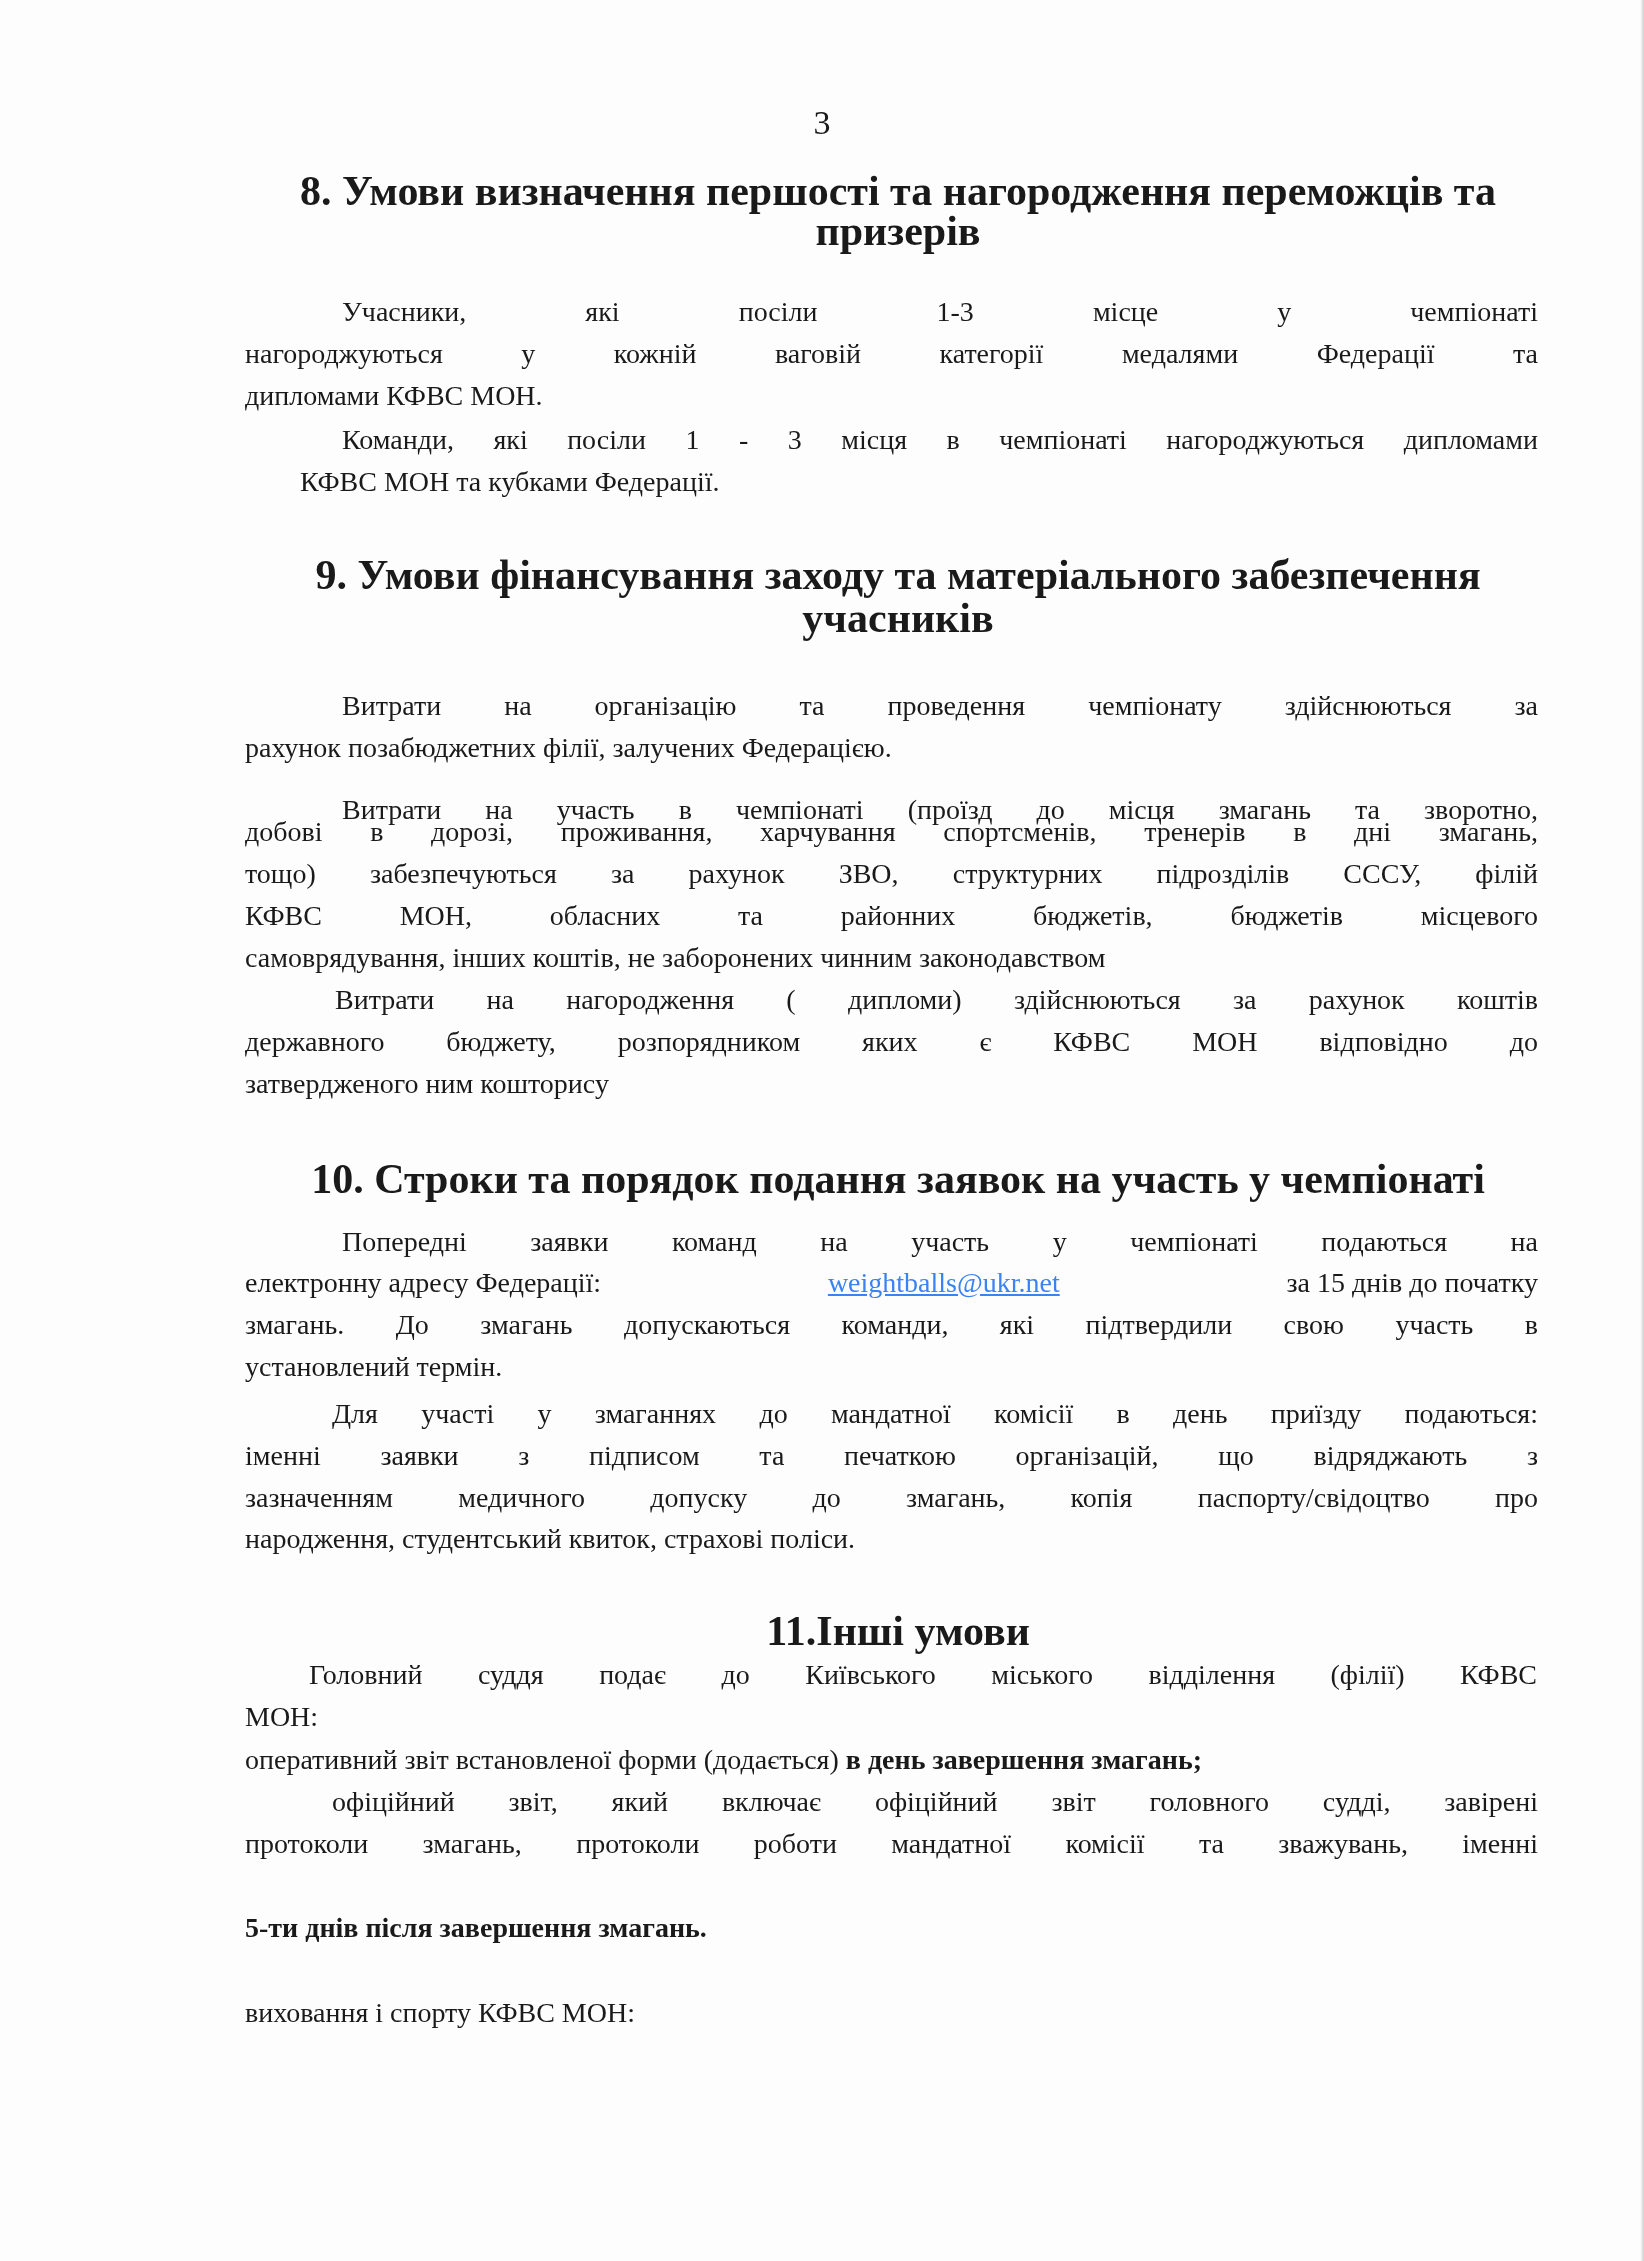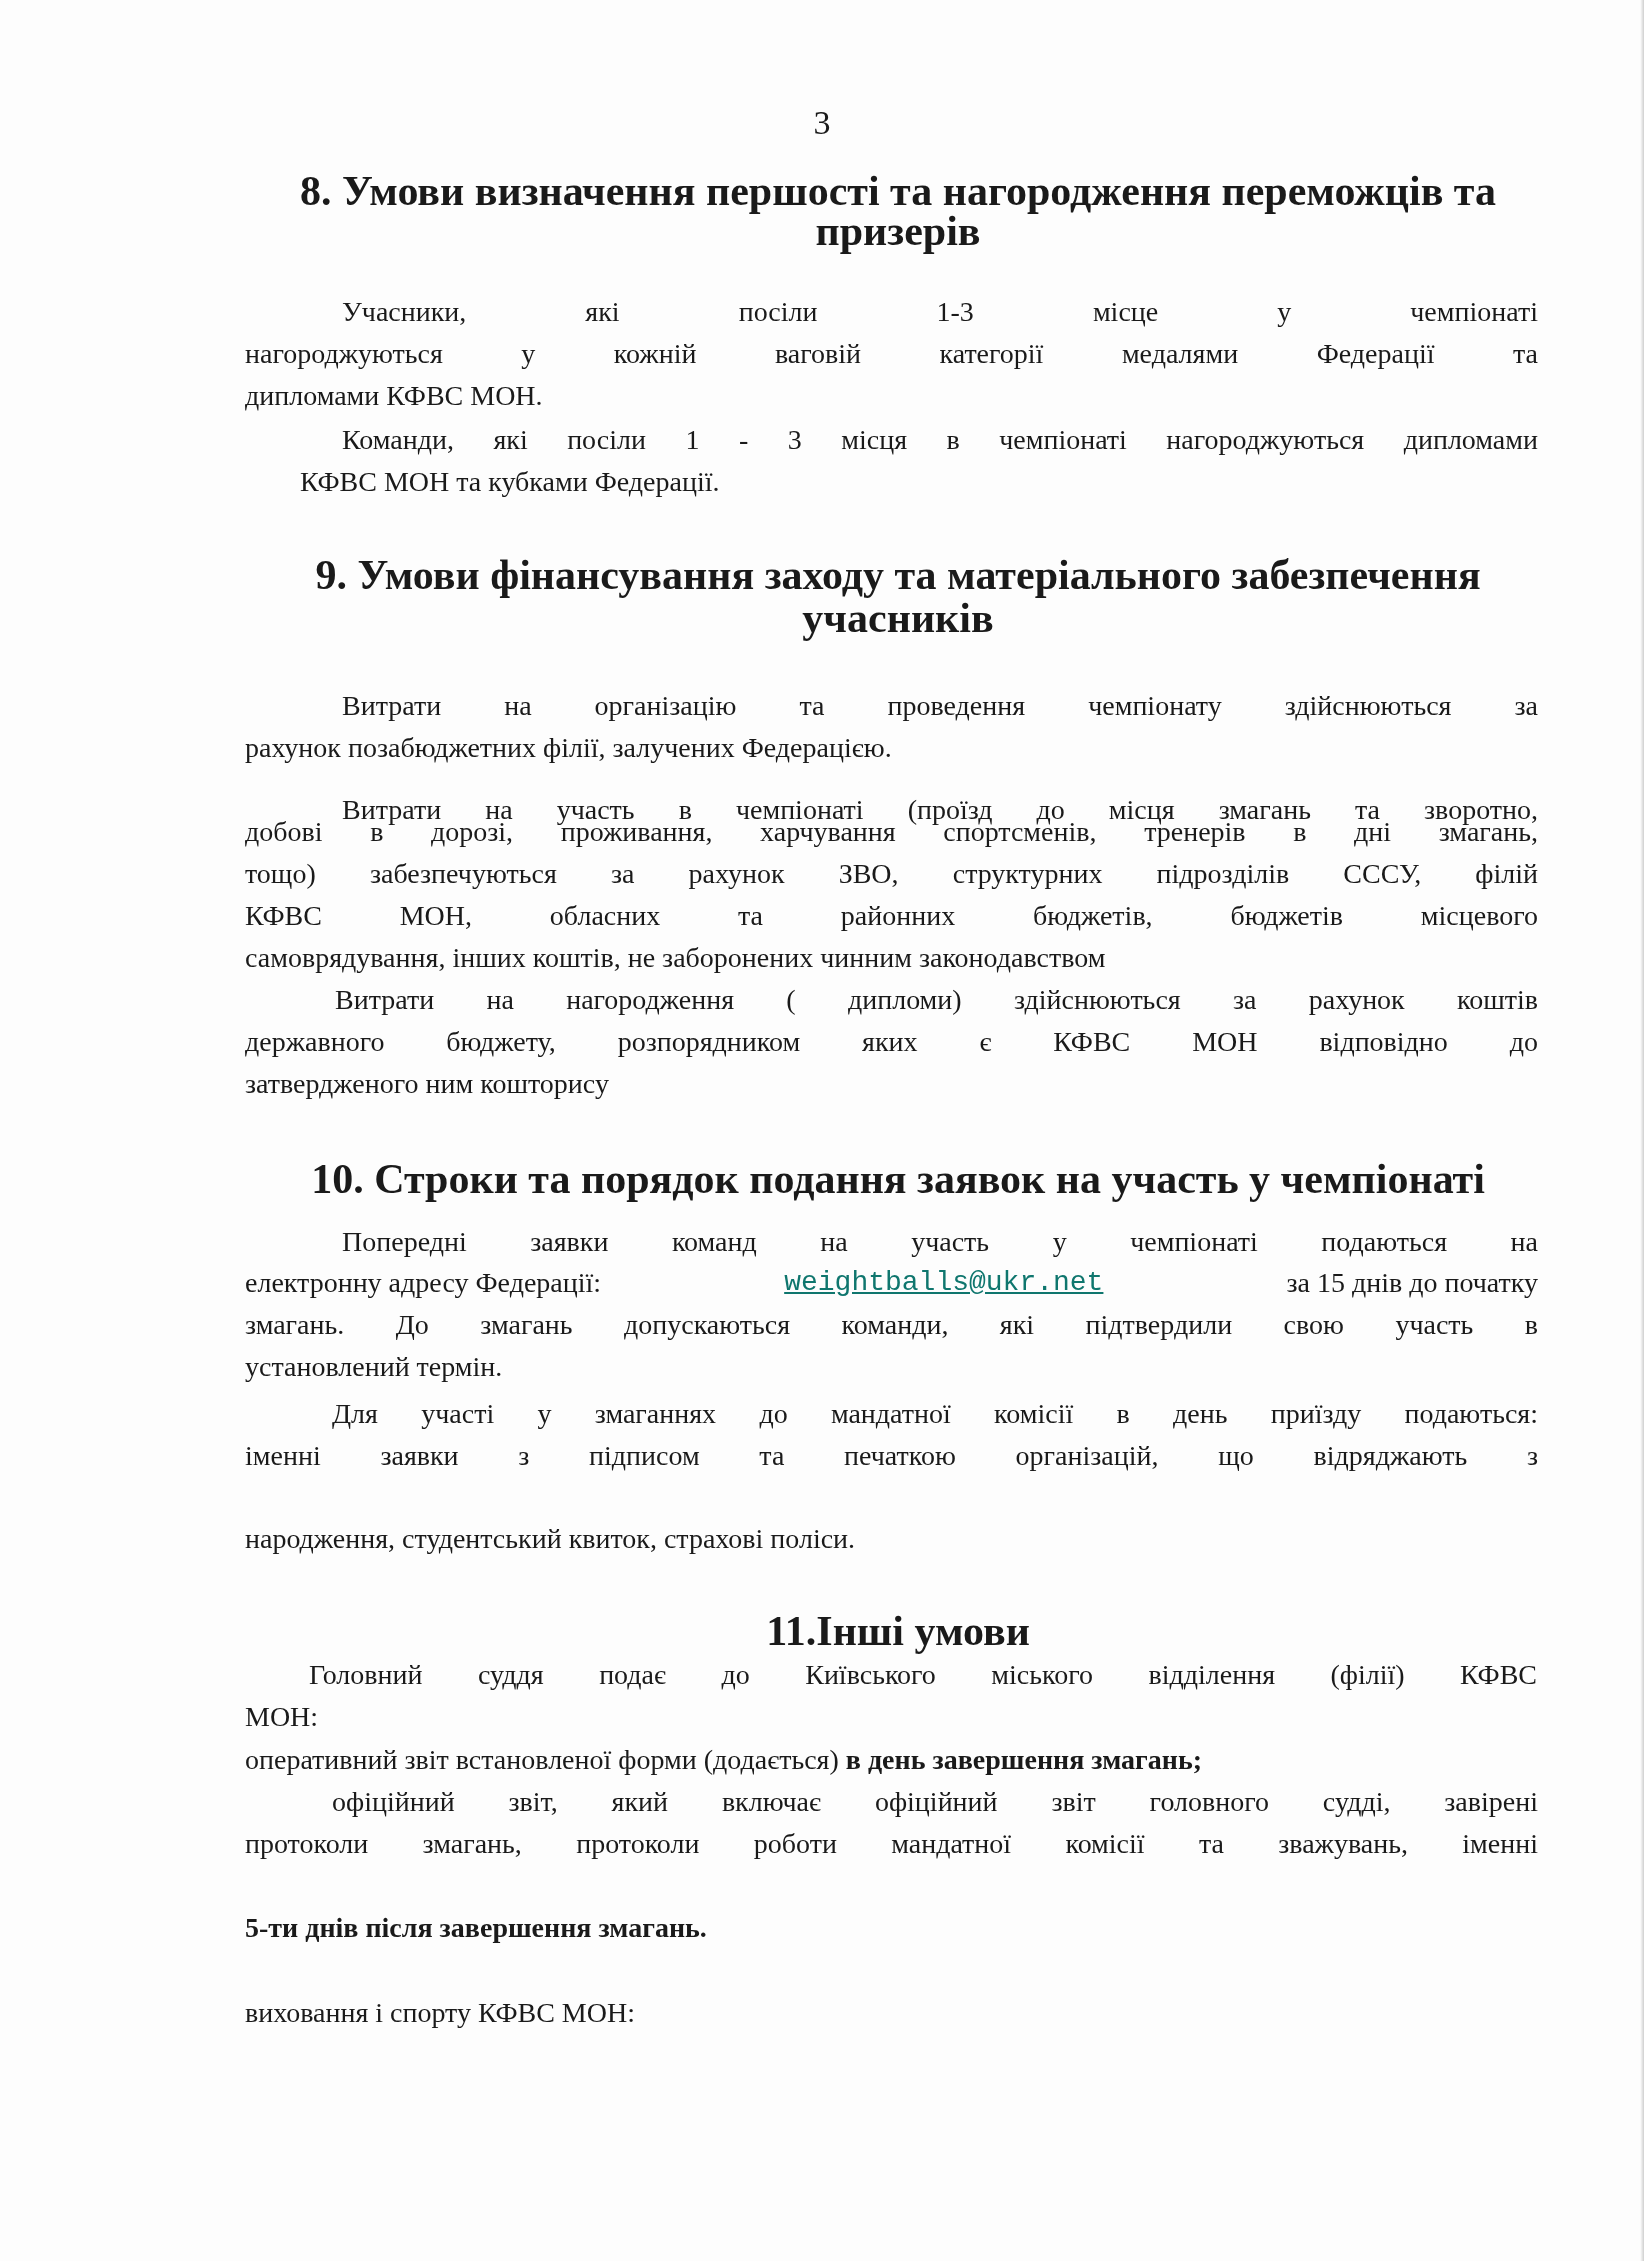--- a/index.html
+++ b/index.html
@@ -24,21 +24,21 @@
   }
   .line {
     position: absolute; left: 245px; width: 1293px;
     font-size: 28px; line-height: 41px; white-space: nowrap;
     text-align: justify; text-align-last: justify;
   }
   .line.last { text-align-last: left; }
   .line.indent { left: 342px; width: 1196px; }
   .line.indent-sm { left: 303px; width: 1235px; }
   .bold { font-weight: bold; }
-  .link { text-decoration: underline; color: #0f766e; font-family: Liberation Mono, monospace; }
+  .link { text-decoration: underline; color: #3b82f6; }
 </style>
 </head>
 <body>
 
 <div class="page">
   <div class="edge-shadow"></div>
 
   <div class="page-number">3</div>
 
   <div class="heading" style="top:169px;">8.  Умови визначення першості та нагородження переможців та</div>
@@ -69,20 +69,21 @@
   <div class="line indent" style="top:1221px;">Попередні заявки команд на участь у чемпіонаті  подаються на</div>
   <div class="line" style="top:1262px;display:flex;justify-content:space-between;">
     <span>електронну адресу Федерації:</span>
     <a class="link" href="#">weightballs@ukr.net</a>
     <span>за 15 днів до початку</span>
   </div>
   <div class="line" style="top:1304px;">змагань. До змагань допускаються команди, які підтвердили свою участь в</div>
   <div class="line last" style="top:1346px;">установлений термін.</div>
   <div class="line indent-sm" style="left:332px;width:1206px;top:1393px;">Для участі у змаганнях до мандатної комісії в день приїзду подаються:</div>
   <div class="line" style="top:1435px;">іменні заявки з підписом та печаткою організацій, що відряджають  з</div>
+  <div class="line" style="top:1477px;">зазначенням медичного допуску до змагань, копія паспорту/свідоцтво про</div>
   <div class="line last" style="top:1518px;">народження, студентський квиток, страхові поліси.</div>
 
   <div class="heading" style="top:1609px;">11.Інші умови</div>
 
   <div class="line indent-sm" style="left:309px;width:1228px;top:1654px;">Головний суддя подає до Київського міського відділення (філії) КФВС</div>
   <div class="line last" style="top:1696px;">МОН:</div>
   <div class="line last" style="top:1739px;">
     <span>оперативний звіт встановленої форми (додається) </span><span class="bold">в день завершення змагань;</span>
   </div>
   <div class="line indent-sm" style="left:332px;width:1206px;top:1781px;">офіційний звіт, який включає офіційний звіт головного судді, завірені</div>

